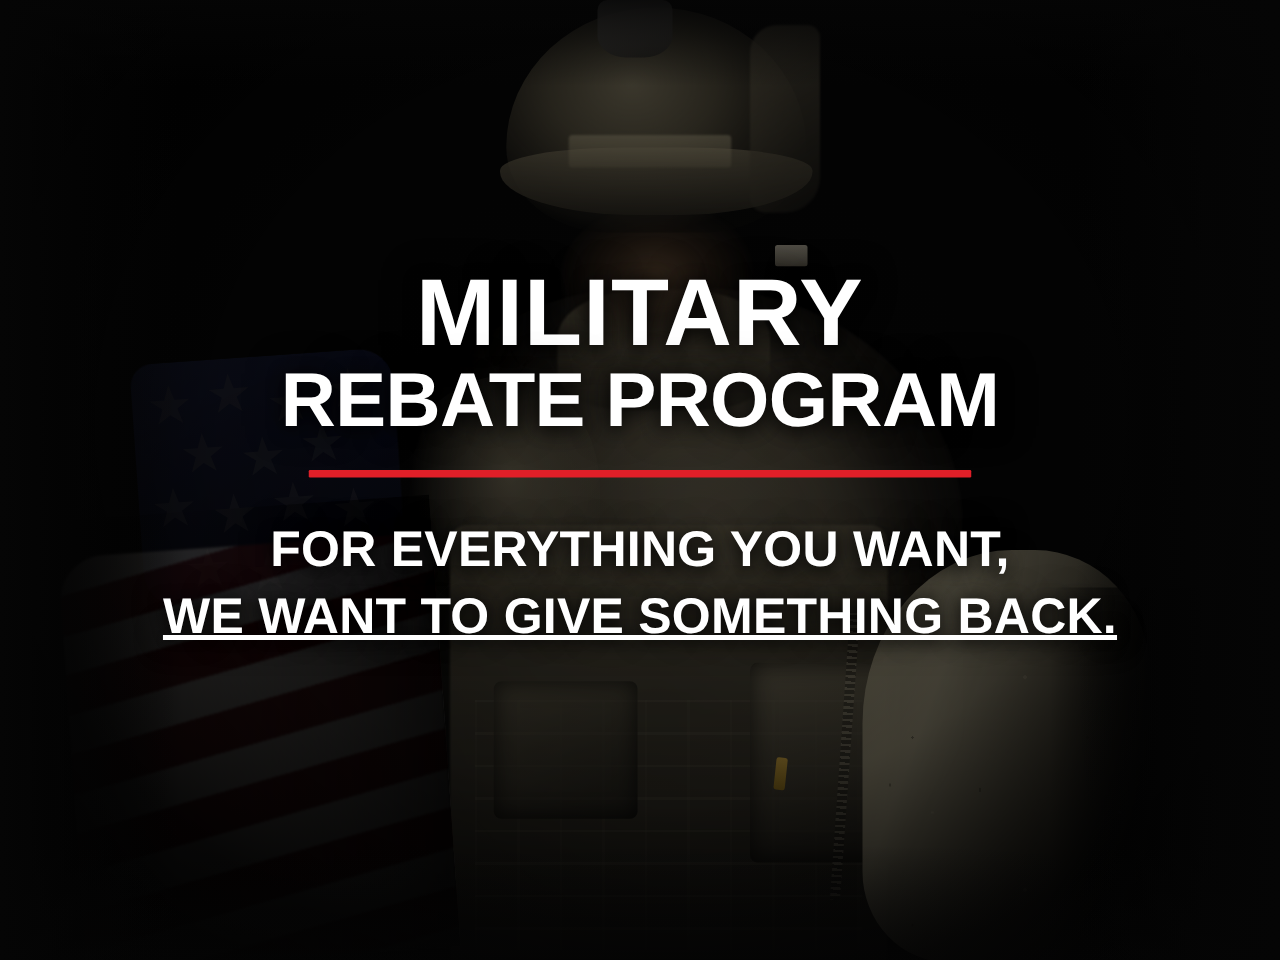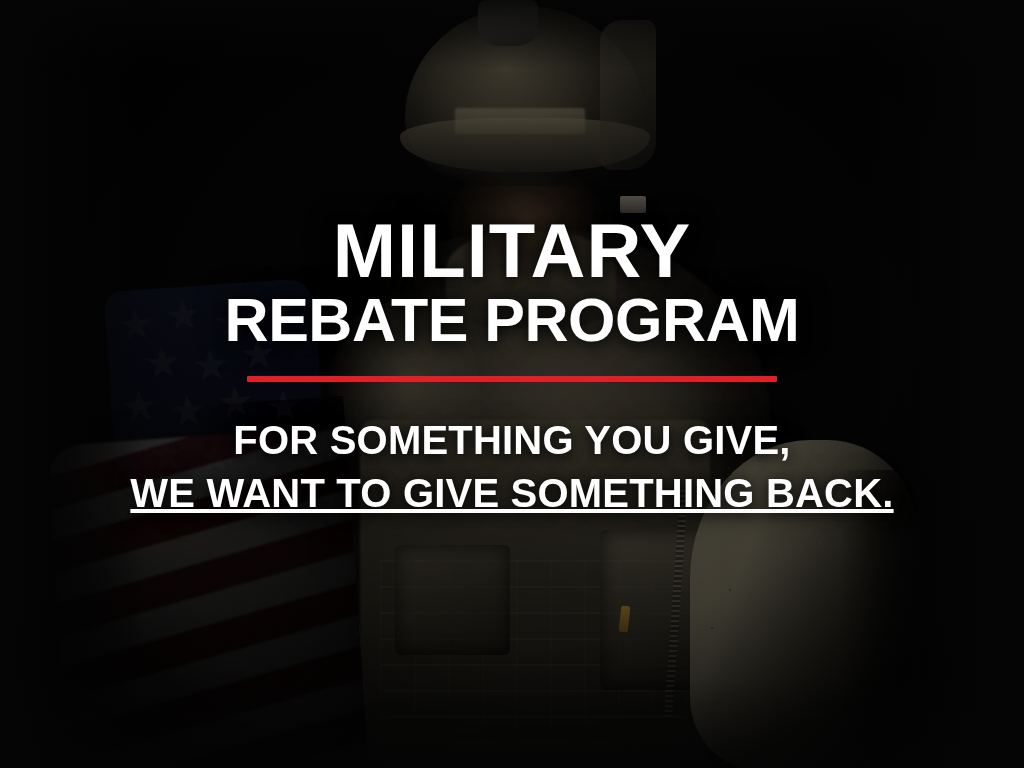--- a/index.html
+++ b/index.html
@@ -323,18 +323,18 @@
   <div class="content">
 
     <h1 class="headline">
       <span class="l1">MILITARY</span>
       <span class="l2">REBATE PROGRAM</span>
     </h1>
 
     <div class="divider" style="background: rgb(224, 31, 40);"></div>
 
     <p class="subhead">
-      <span class="s1">FOR SOMETHING YOU GIVE,</span>
+      <span class="s1">FOR EVERYTHING YOU WANT,</span>
       <span class="s2">WE WANT TO GIVE SOMETHING BACK.</span>
     </p>
 
   </div>
 </div>
 
 </body></html>

